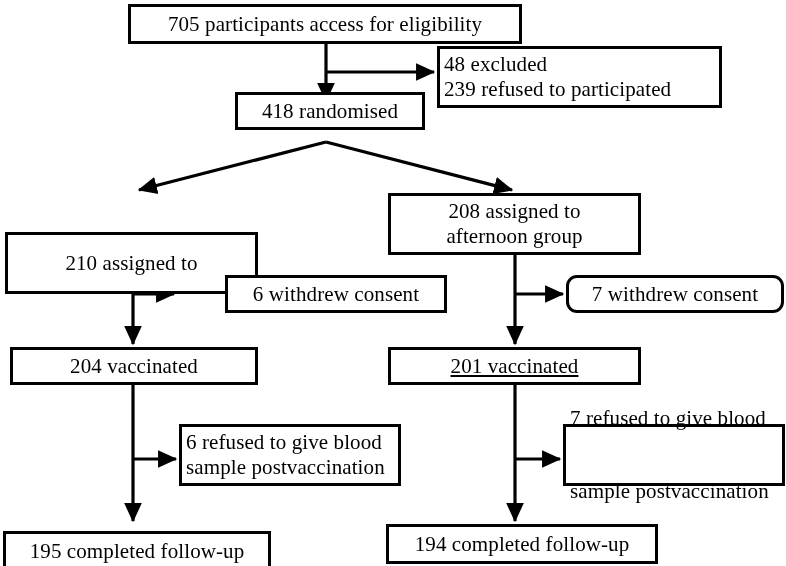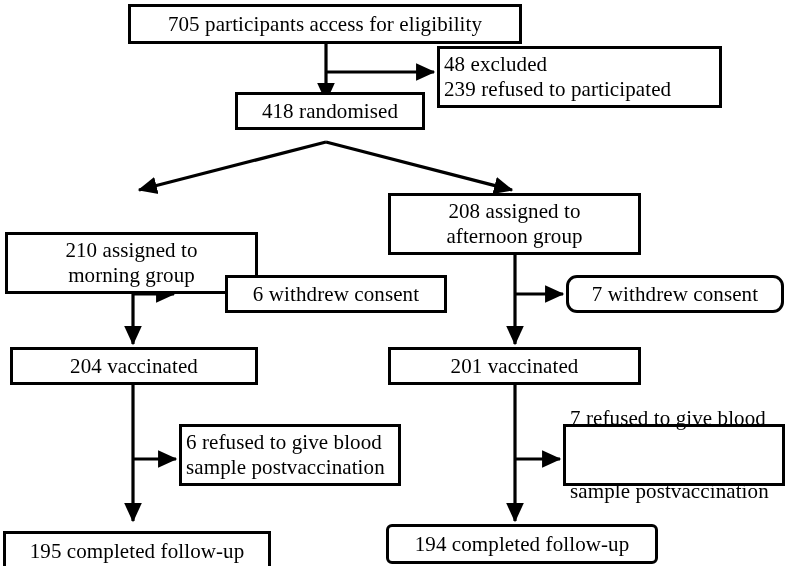--- a/index.html
+++ b/index.html
@@ -84,46 +84,45 @@
       </div>
       <div class="node-box align-left" style="left: 437px; top: 46px; width: 285px; height: 62px; border-width: 3px; border-color: rgb(0, 0, 0);">
         <span class="node-line">48 excluded</span>
         <span class="node-line">239 refused to participated</span>
       </div>
       <div class="node-box align-center" style="left: 235px; top: 92px; width: 190px; height: 38px; border-width: 3px; border-color: rgb(0, 0, 0);">
         <span class="node-line">418 randomised</span>
       </div>
       <div class="node-box align-center" style="left: 5px; top: 193px; width: 253px; height: 62px; border-width: 3px; border-color: rgb(0, 0, 0); margin-top: 39px;">
         <span class="node-line">210 assigned to</span>
-        <span class="node-line">morning group</span>
       </div>
       <div class="node-box align-center" style="left: 388px; top: 193px; width: 253px; height: 62px; border-width: 3px; border-color: rgb(0, 0, 0);">
         <span class="node-line">208 assigned to</span>
         <span class="node-line">afternoon group</span>
       </div>
       <div class="node-box align-center" style="left: 177px; top: 275px; width: 222px; height: 38px; border-width: 3px; border-color: rgb(0, 0, 0); margin-left: 48px;">
         <span class="node-line">6 withdrew consent</span>
       </div>
       <div class="node-box align-center" style="left: 566px; top: 275px; width: 218px; height: 38px; border-width: 3px; border-color: rgb(0, 0, 0); border-radius: 11px;">
         <span class="node-line">7 withdrew consent</span>
       </div>
       <div class="node-box align-center" style="left: 10px; top: 347px; width: 248px; height: 38px; border-width: 3px; border-color: rgb(0, 0, 0);">
         <span class="node-line">204 vaccinated</span>
       </div>
-      <div class="node-box align-center" style="left: 388px; top: 347px; width: 253px; height: 38px; border-width: 3px; border-color: rgb(0, 0, 0);">
+      <div class="node-box align-center" style="left: 388px; top: 347px; width: 253px; height: 38px; border-width: 3px; border-color: rgb(0, 0, 0); text-decoration: underline;">
         <span class="node-line">201 vaccinated</span>
       </div>
       <div class="node-box align-left" style="left: 179px; top: 424px; width: 222px; height: 62px; border-width: 3px; border-color: rgb(0, 0, 0);">
         <span class="node-line">6 refused to give blood</span>
         <span class="node-line">sample postvaccination</span>
       </div>
       <div class="node-box align-left" style="left: 563px; top: 424px; width: 222px; height: 62px; border-width: 3px; border-color: rgb(0, 0, 0); gap: 48px;">
         <span class="node-line">7 refused to give blood</span>
         <span class="node-line">sample postvaccination</span>
       </div>
       <div class="node-box align-center" style="left: 3px; top: 531px; width: 268px; height: 40px; border-width: 3px; border-color: rgb(0, 0, 0);">
         <span class="node-line">195 completed follow-up</span>
       </div>
-      <div class="node-box align-center" style="left: 386px; top: 524px; width: 272px; height: 40px; border-width: 3px; border-color: rgb(0, 0, 0); border-radius: 6px;">
+      <div class="node-box align-center" style="left: 386px; top: 524px; width: 272px; height: 40px; border-width: 3px; border-color: rgb(0, 0, 0);">
         <span class="node-line">194 completed follow-up</span>
       </div>
     </div>
 </div>
 
 </body></html>

